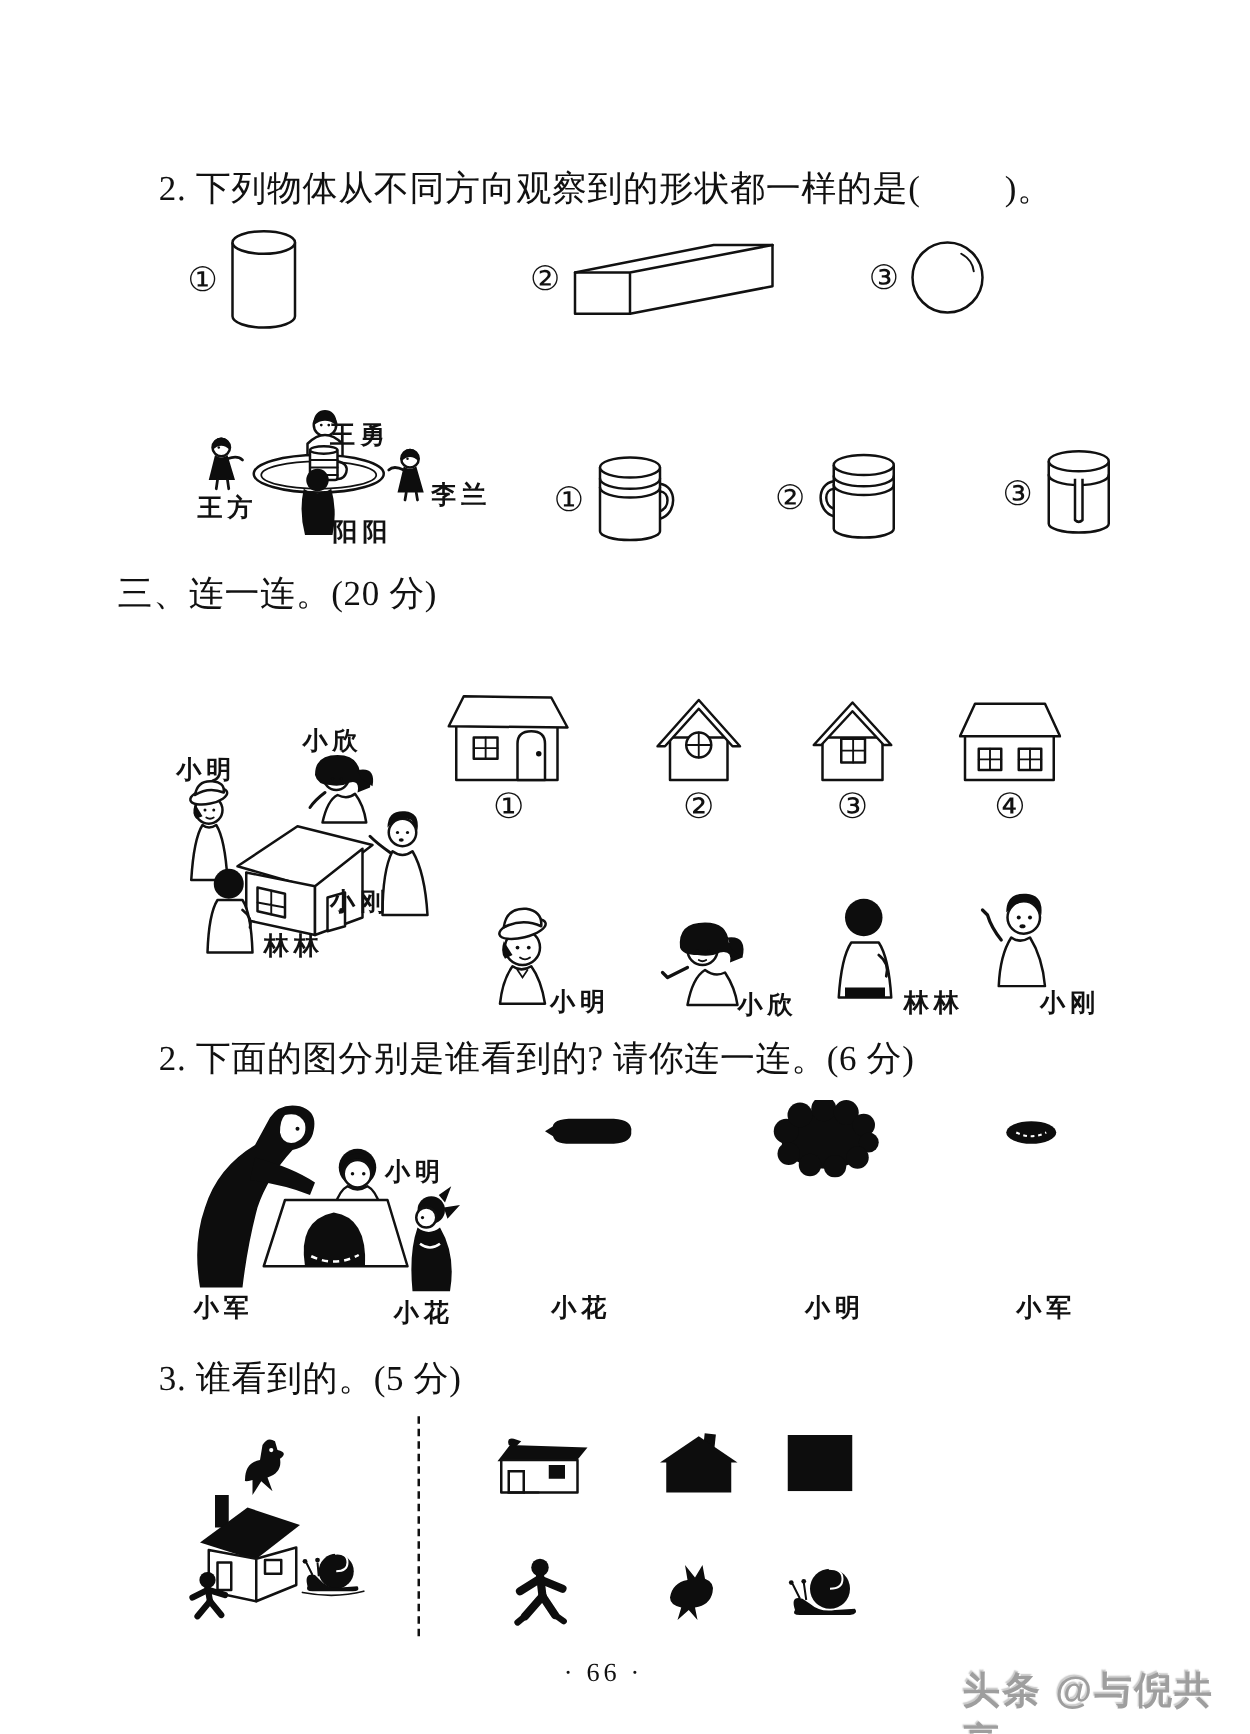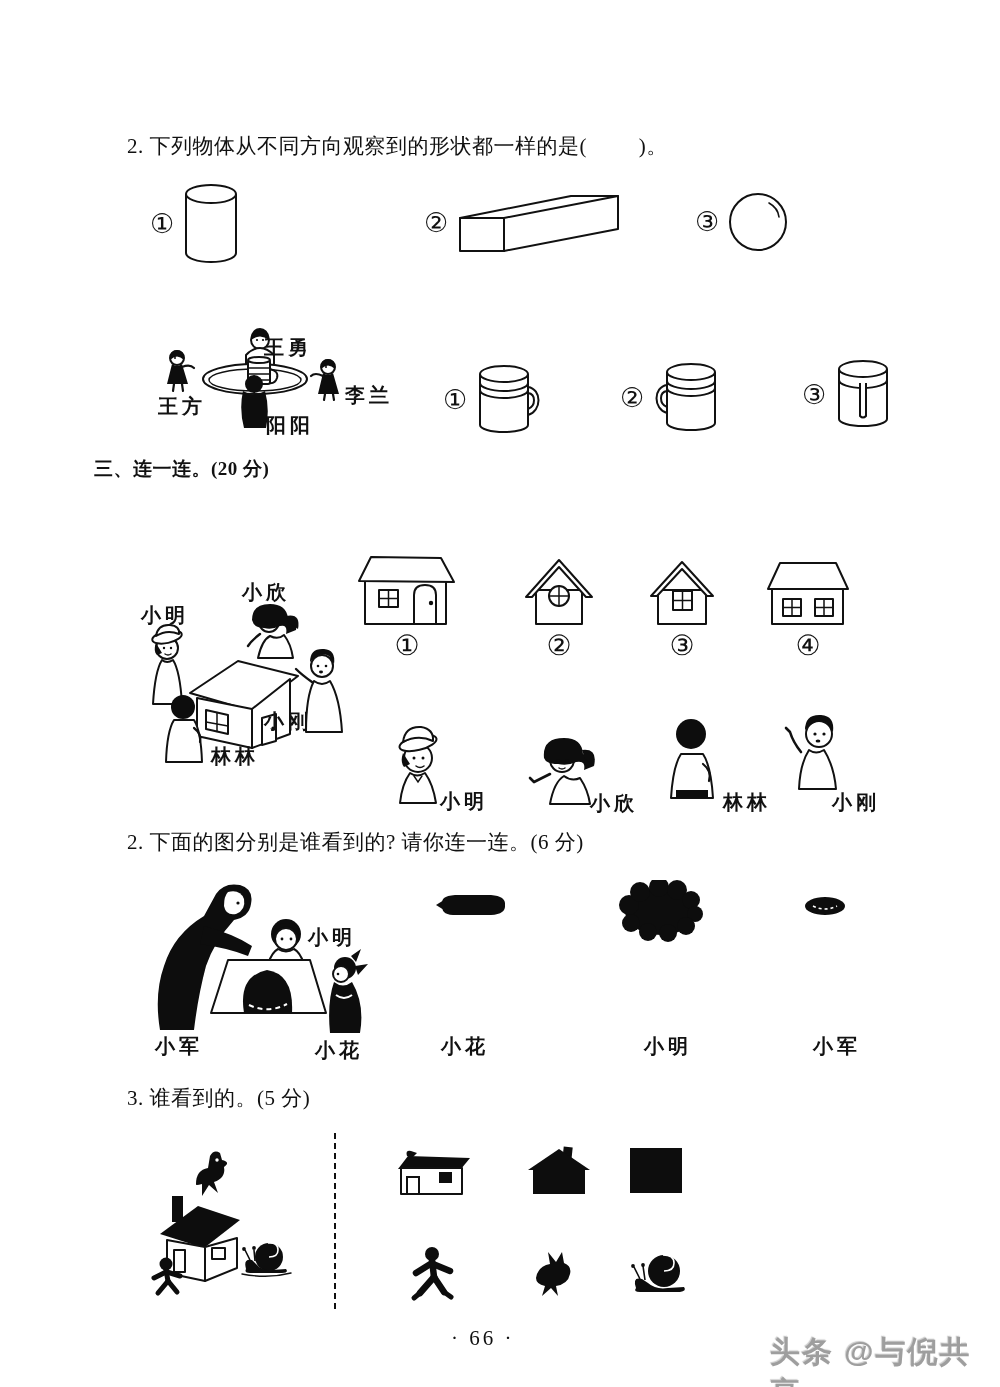--- a/index.html
+++ b/index.html
@@ -1,19 +1,19 @@
 <!DOCTYPE html>
 <html><head>
 <meta charset="utf-8">
 <style>
   html,body{margin:0;padding:0;background:#fff;}
   .page{position:relative;width:1000px;height:1387px;background:#ffffff;overflow:hidden;
         font-family:"Liberation Serif","DejaVu Serif",serif;color:#111;}
-  .qtext{position:absolute;font-size:21px;white-space:pre;letter-spacing:.5px;}
-  .heading{position:absolute;font-size:19px;font-weight:bold;white-space:pre;letter-spacing:.5px;}
+  .qtext{position:absolute;font-size:28px;white-space:pre;letter-spacing:.5px;}
+  .heading{position:absolute;font-size:28px;font-weight:normal;white-space:pre;letter-spacing:.5px;}
   .opt{position:absolute;display:flex;align-items:center;gap:9px;}
   .num{font-size:27px;line-height:1;}
   .fig{position:absolute;}
   .fig svg{display:block;}
   .house{position:absolute;display:flex;flex-direction:column;align-items:center;gap:6px;}
   .house .num{font-size:28px;}
   .nlabel{position:absolute;font-size:20px;font-weight:bold;white-space:nowrap;letter-spacing:4px;}
   .divider{position:absolute;border-left:2px dashed #111;width:0;}
   .pagenum{position:absolute;font-size:21px;letter-spacing:3px;}
   .watermark{position:absolute;font-family:"Liberation Sans","DejaVu Sans",sans-serif;

